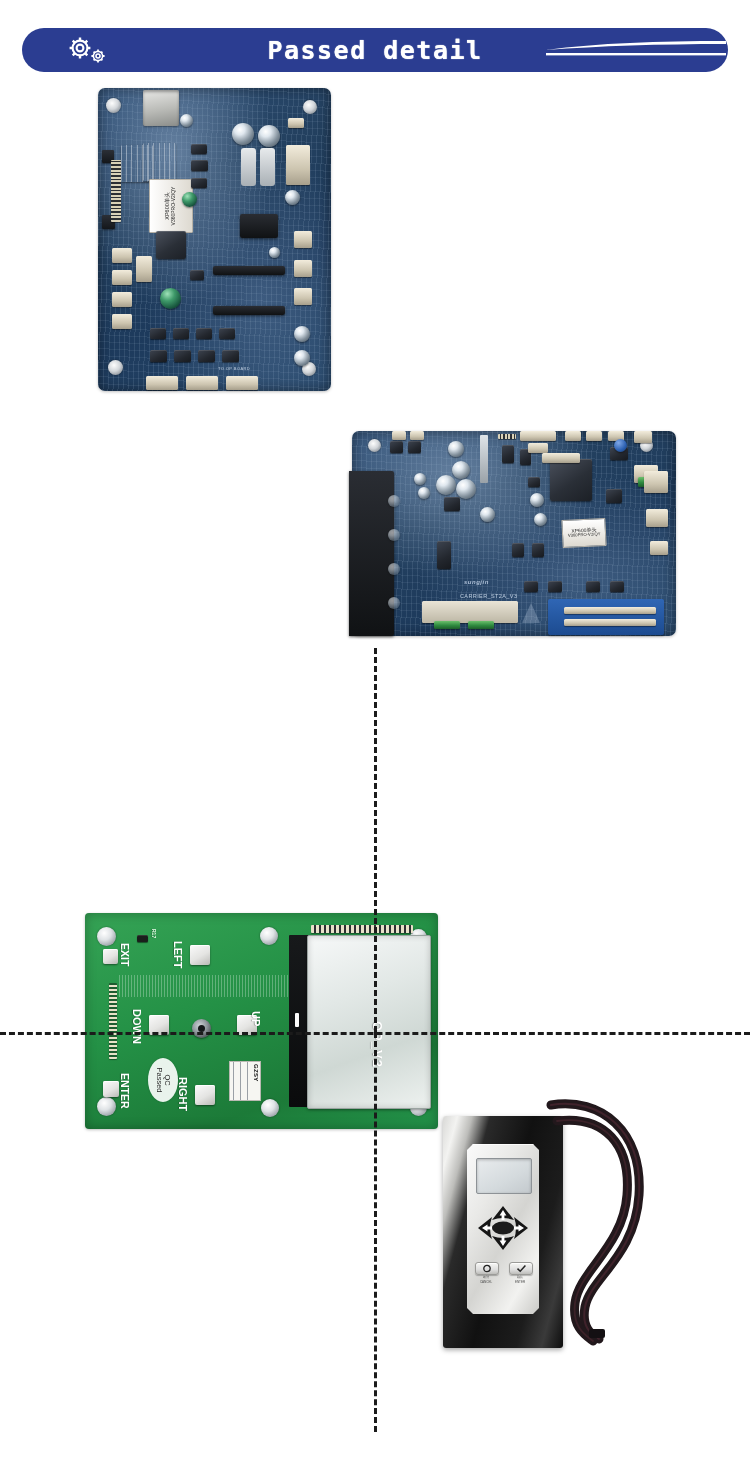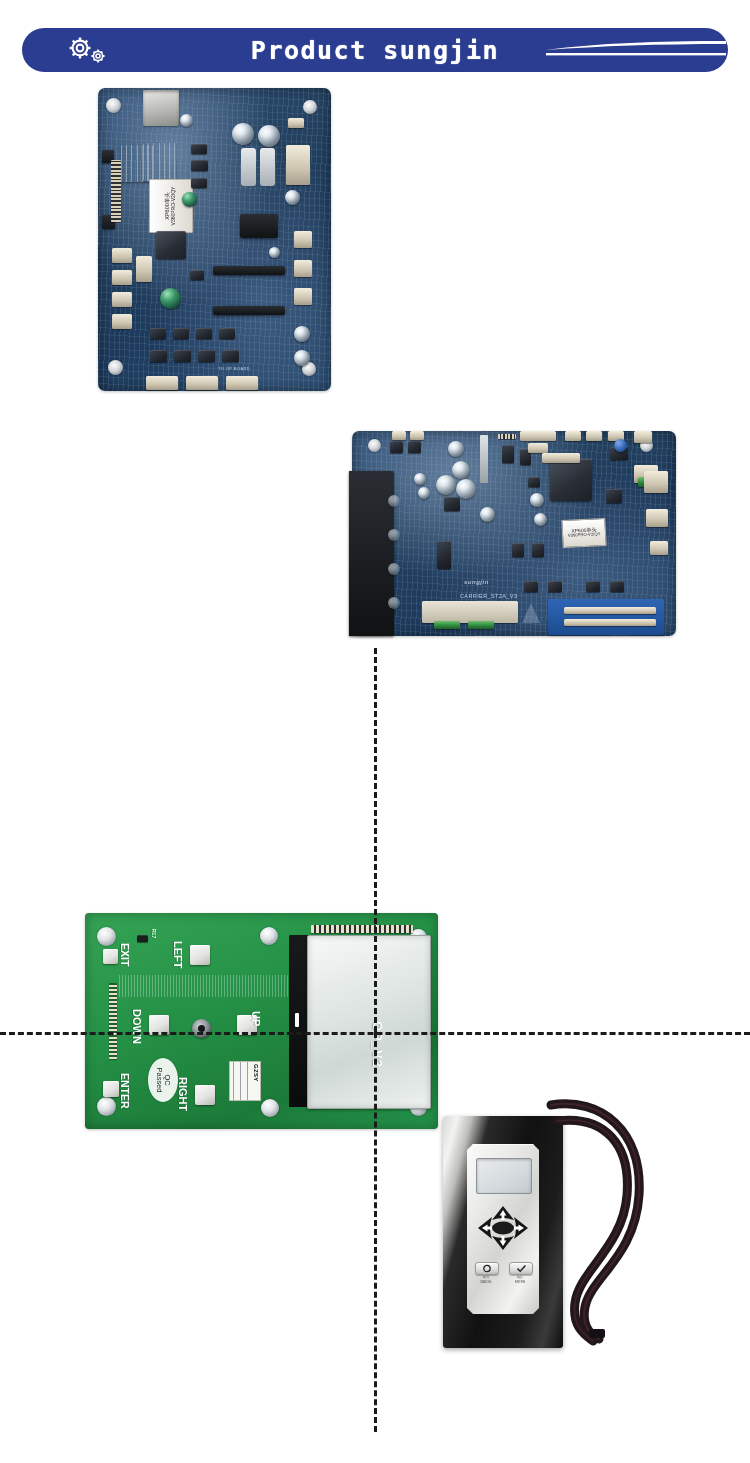--- a/index.html
+++ b/index.html
@@ -185,21 +185,21 @@
           <line x1="33.4" y1="22" x2="35.6" y2="22"></line>
           <line x1="44.4" y1="22" x2="46.6" y2="22"></line>
           <line x1="35.6" y1="17.6" x2="37.1" y2="19.1"></line>
           <line x1="42.9" y1="24.9" x2="44.4" y2="26.4"></line>
           <line x1="44.4" y1="17.6" x2="42.9" y2="19.1"></line>
           <line x1="37.1" y1="24.9" x2="35.6" y2="26.4"></line>
         </g>
       </g>
     </svg>
   </div>
-  <div class="banner-title">Product sungjin</div>
+  <div class="banner-title">Passed detail</div>
   <div class="banner-swoosh">
     <svg width="190" height="36" viewBox="0 0 190 36">
       <path d="M8,18 C60,11 120,9 188,9 L188,12 C120,12 62,14 8,18 Z" fill="#ffffff"></path>
       <rect x="8" y="21" width="180" height="2.4" fill="#ffffff"></rect>
     </svg>
   </div>
 </div>
 
 <div class="photo pcb" style="left:98px;top:88px;width:233px;height:303px;">
   <div class="board-blue"></div>

